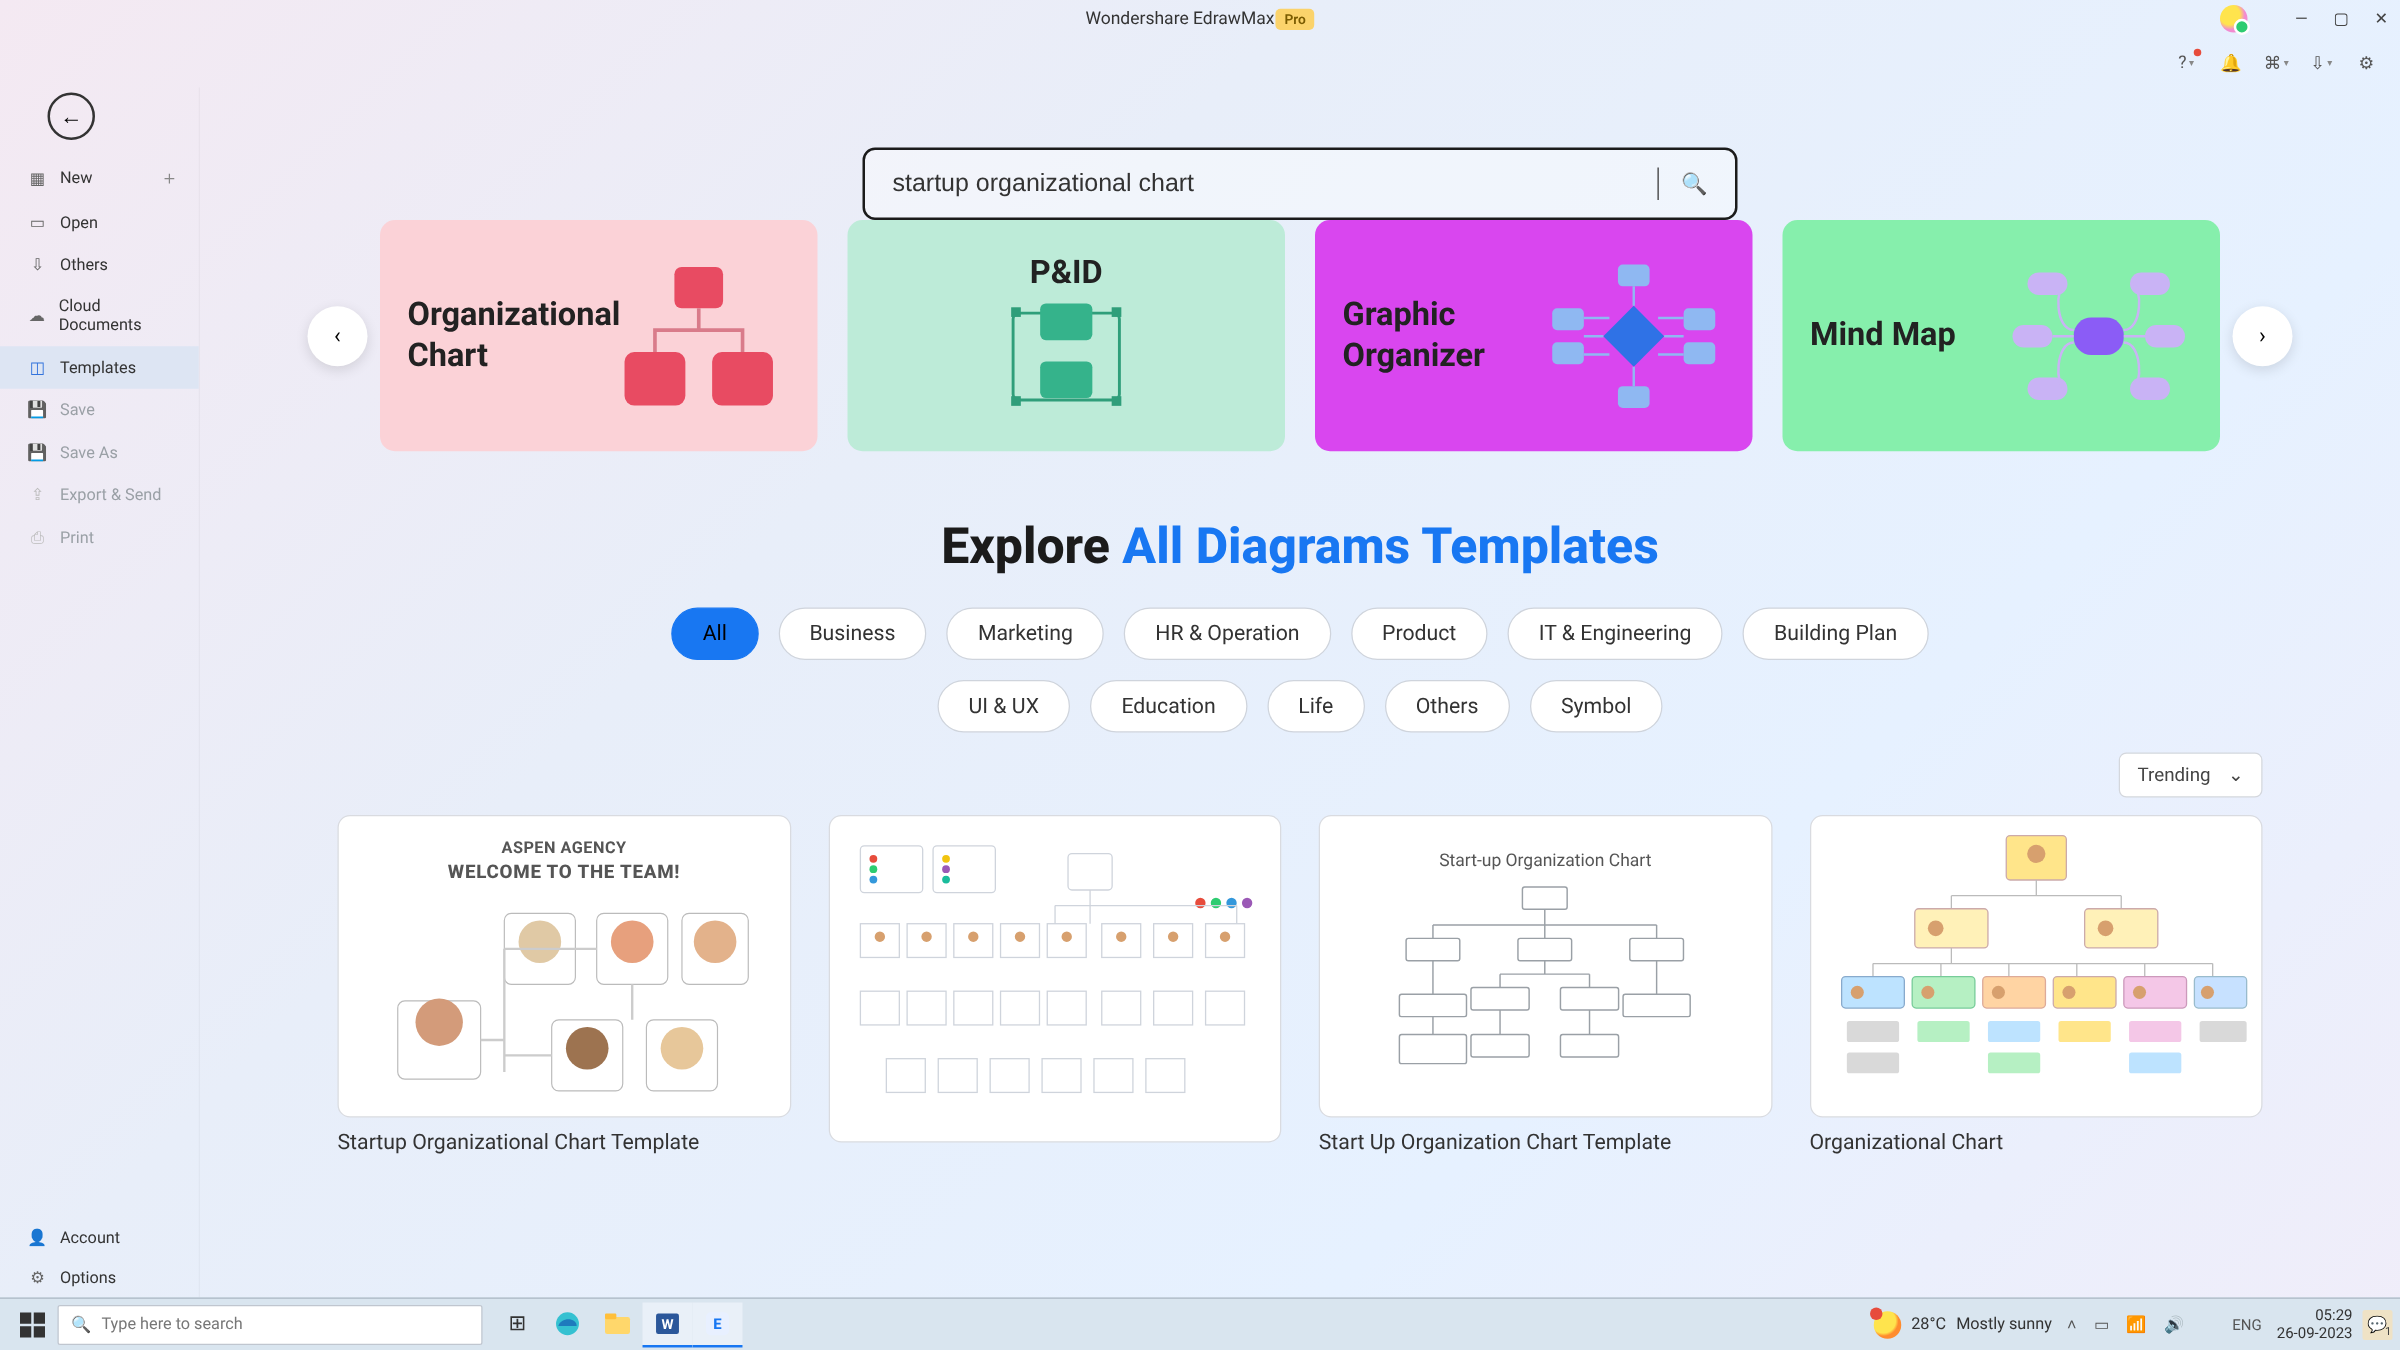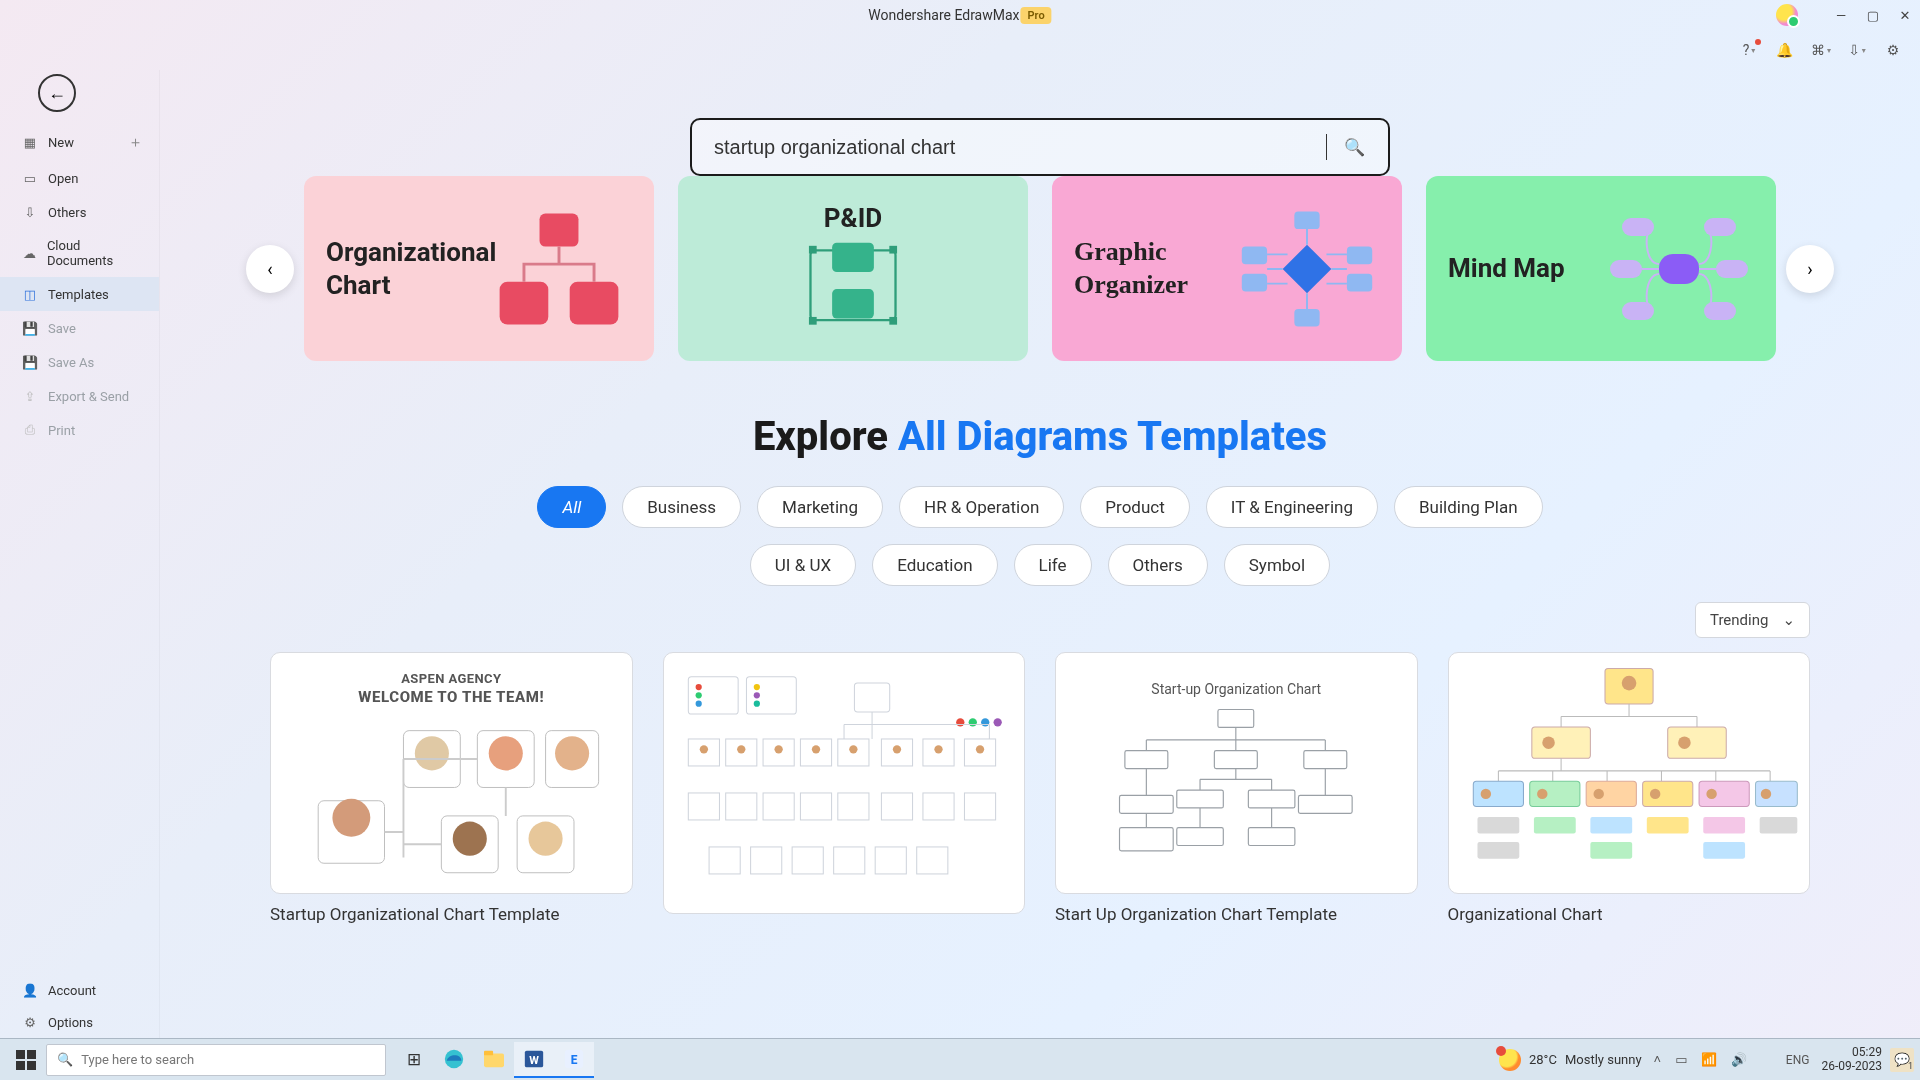--- a/index.html
+++ b/index.html
@@ -49,33 +49,33 @@
   .all-collections .chev{ font-size:13px; margin-left:6px; color:#666;}
 
   
   .carousel { position:relative; display:flex; justify-content:center; gap:24px; margin: 0 70px;}
   .car-nav { position:absolute; top:50%; transform:translateY(-50%); width:48px; height:48px; border-radius:50%; background:#fff; box-shadow:0 3px 10px rgba(0,0,0,0.12); display:flex; align-items:center; justify-content:center; font-size:18px; cursor:pointer; z-index:2;}
   .car-nav.left{ left:-24px;} .car-nav.right{ right:-24px;}
   .catcard { width: 350px; height: 185px; border-radius:12px; padding: 26px 22px; display:flex; align-items:center; justify-content:space-between; cursor:pointer; overflow:hidden; }
   .catcard .label { font-size:26px; font-weight:700; line-height:1.25; color:#222; max-width:160px;}
   .catcard.pink  { background:#fbd2d7; }
   .catcard.teal  { background:#bdebd8;flex-direction:column; }
-  .catcard.blue  { background:#f9a8d4;font-family:Liberation Serif, serif; }
+  .catcard.blue  { background:#d946ef; }
   .catcard.violet{ background:#86efac;gap:23px; }
   .cat-illus { width:150px; height:130px; position:relative; }
   
 
   
   .explore { text-align:center; margin: 52px 0 26px; font-size:40px; font-weight:800; color:#1b1b1b;}
   .explore .blue{ color:#1877f2; }
 
   
   .chips { display:flex; flex-wrap:wrap; justify-content:center; gap:16px; margin-bottom:16px;}
   .chip { padding: 10px 24px; border-radius:999px; border:1px solid #cfd4dc; background:#fff; font-size:17px; color:#333; cursor:pointer;}
-  .chip.active{ background:#1877f2; color:#ffffff; border-color:#1877f2;font-style:italic;}
+  .chip.active{ background:#1877f2; color:#000000; border-color:#1877f2;}
 
   
   .sort-row{ display:flex; justify-content:flex-end; margin: 12px 70px 14px 0;}
   .sort{ border:1px solid #d4d7dd; background:#fff; border-radius:6px; padding:8px 14px; font-size:15px; color:#444; cursor:pointer; display:flex; align-items:center; gap:14px;}
 
   
   .templates{ display:flex; gap:30px; margin: 0 70px 60px; justify-content: flex-end;}
   .tcard{ flex:1; border:1px solid #d9dbe0; background:#fff; border-radius:10px; height:260px; display:flex; align-items:center; justify-content:center; overflow:hidden; }
   .tcaption{ margin-top:10px; font-size:17px; color:#333;}
   .template-col{ flex:1; display:flex; flex-direction:column;}

